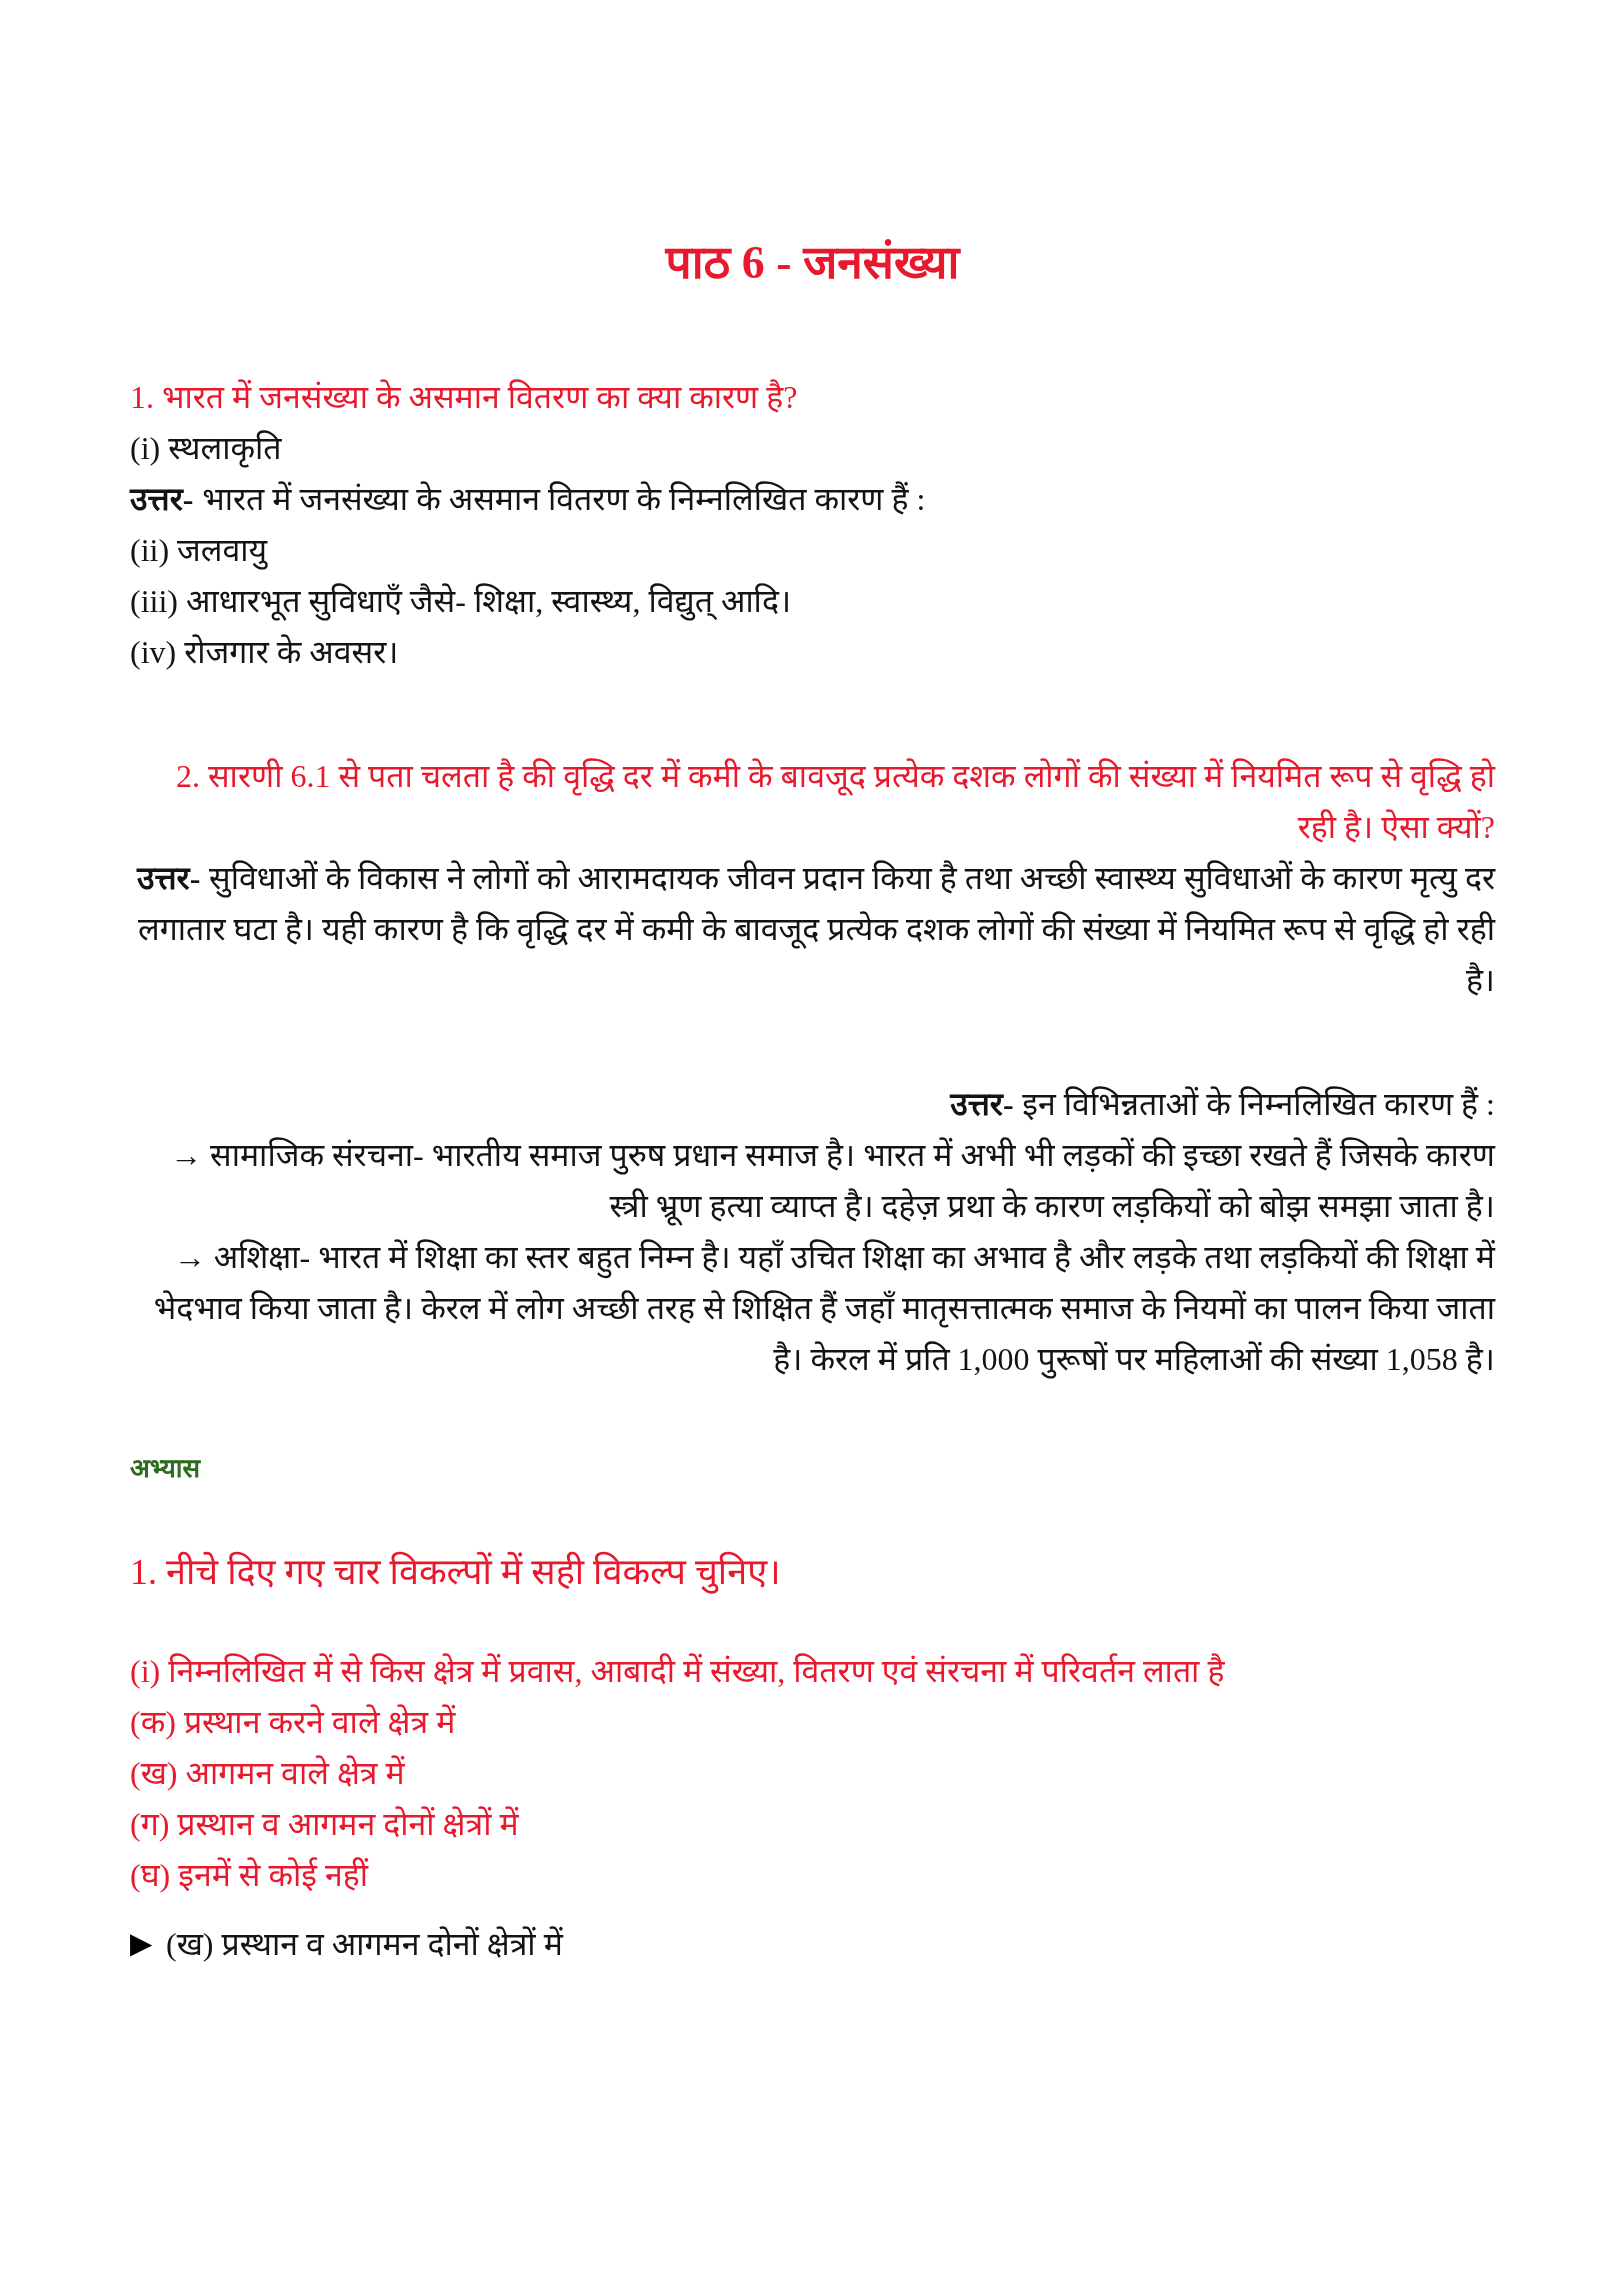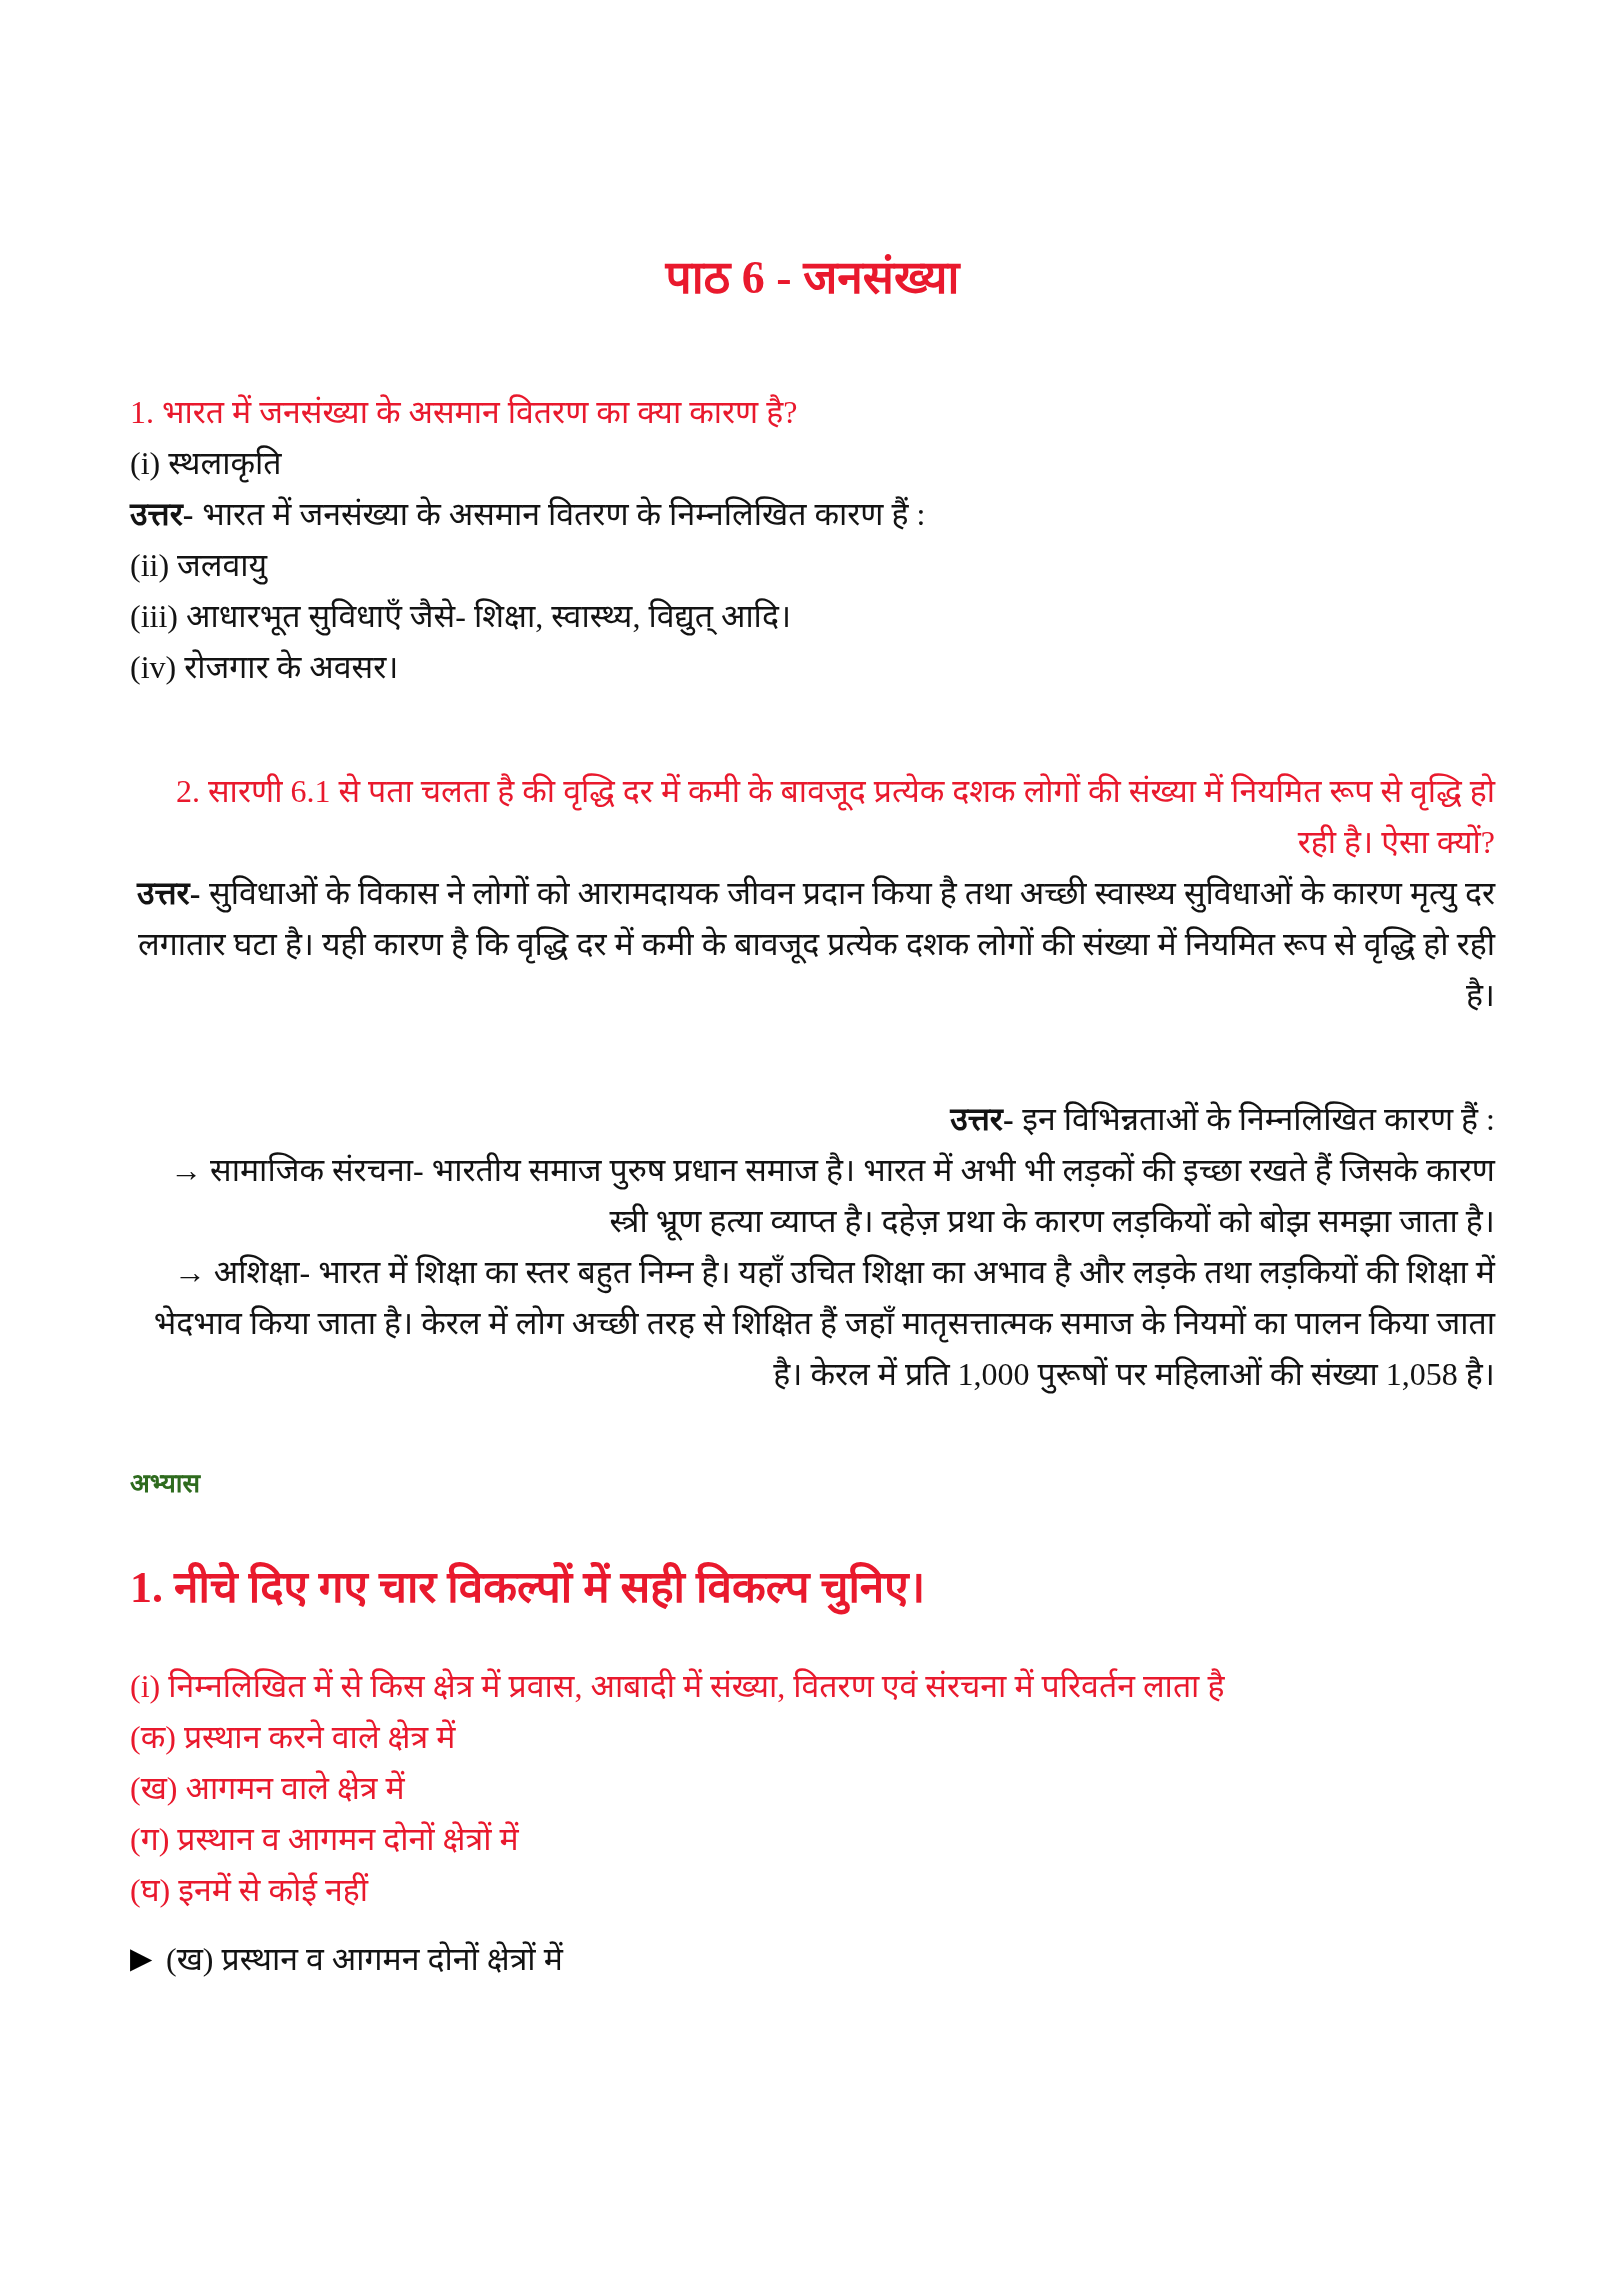--- a/index.html
+++ b/index.html
@@ -10,21 +10,21 @@
   html,body{margin:0;padding:0;background:#ffffff;}
   body{
     width:1620px;height:2293px;overflow:hidden;
     font-family:"Liberation Serif","DejaVu Serif",serif;
     color:var(--ink);
     -webkit-font-smoothing:antialiased;
   }
   .doc{
     box-sizing:border-box;
     width:1620px;height:2273px;
-    padding:15px 125px 0 130px;
+    padding:0 125px 0 130px;
   }
   .title{
     margin:0;
     padding-top:233px;
     text-align:center;
     font-size:46px;
     line-height:59px;
     font-weight:700;
     color:var(--red);
   }
@@ -36,23 +36,23 @@
   .qa{margin-top:73px;text-align:right;}
   .exercise-heading{
     margin-top:61px;
     font-size:26px;
     line-height:45px;
     font-weight:700;
     color:var(--green);
   }
   .mcq-title{
     margin-top:57px;
-    font-size:44px;
+    font-size:36px;
     line-height:49px;
-    font-weight:700;
+    font-weight:400;
     color:var(--red);
   }
   .mcq-question{margin-top:49px;color:var(--red);}
   .mcq-option{color:var(--red);}
   .answer-line{margin-top:17.6px;color:var(--ink);}
   .answer-marker{
     display:inline-block;
     font-size:29px;
     margin-right:13.7px;
     transform:translateY(-2px);

